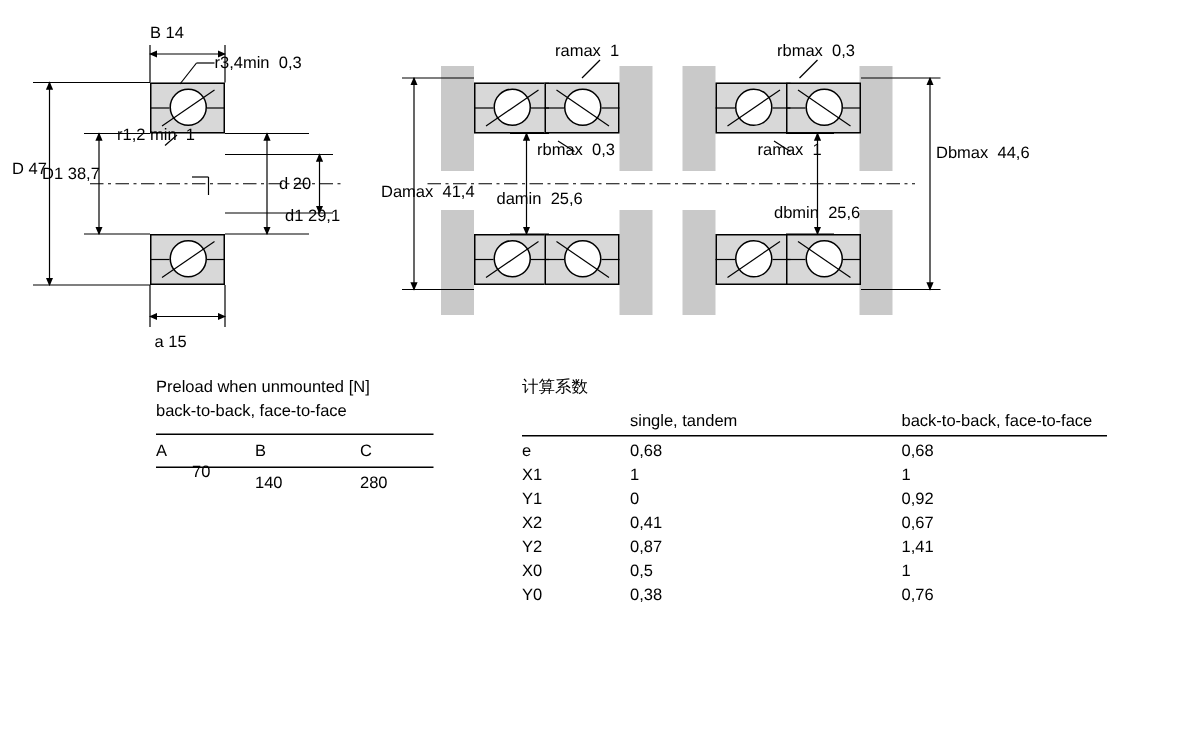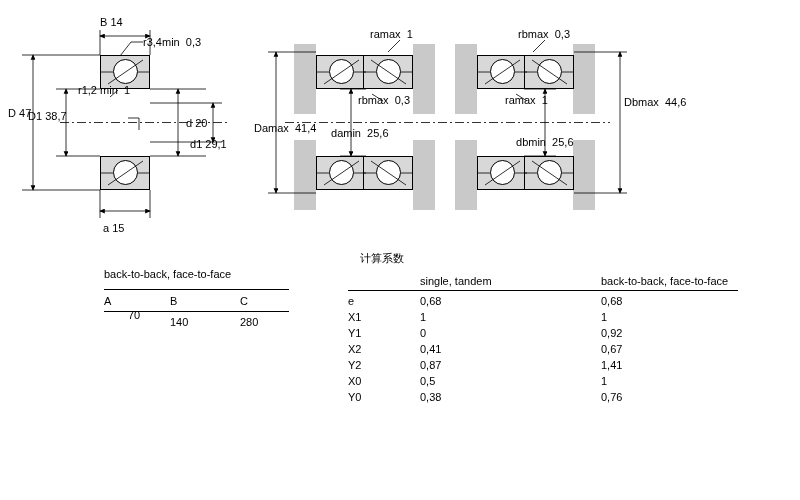--- a/index.html
+++ b/index.html
@@ -257,35 +257,36 @@
   </div>
 
   <div class="lbl" style="left:331px; top:127px;">
     <span>d</span><span class="sub">amin</span>&nbsp;&nbsp;<span>25,6</span>
   </div>
 
   <div class="lbl" style="left:516px; top:136px;">
     <span>d</span><span class="sub">bmin</span>&nbsp;&nbsp;<span>25,6</span>
   </div>
 
+  <div class="lbl" style="left:104px; top:252px; font-size:11px;">Preload when unmounted [N]</div>
   <div class="lbl" style="left:104px; top:268px; font-size:11px;">back-to-back, face-to-face</div>
 
   <div class="sep" style="left:104px; top:289px; width:185px;"></div>
 
   <div class="lbl" style="left:104px; top:295px;">A</div>
   <div class="lbl" style="left:170px; top:295px;">B</div>
   <div class="lbl" style="left:240px; top:295px;">C</div>
 
   <div class="sep" style="left:104px; top:311px; width:185px;"></div>
 
   <div class="lbl" style="left:104px; top:309px;margin-left:24px;">70</div>
   <div class="lbl" style="left:170px; top:316px;">140</div>
   <div class="lbl" style="left:240px; top:316px;">280</div>
 
-  <div class="lbl" style="left:348px; top:252px; font-size:11px;margin-left:12px;">计算系数</div>
+  <div class="lbl" style="left:348px; top:252px; font-size:11px;">计算系数</div>
 
   <div class="lbl" style="left:420px; top:275px;">single, tandem</div>
   <div class="lbl" style="left:601px; top:275px;">back-to-back, face-to-face</div>
 
   <div class="sep" style="left:348px; top:290px; width:390px;"></div>
 
   <div class="lbl" style="left:348px; top:295px;">
     <span>e</span><span class="sub"></span>
   </div>
   <div class="lbl" style="left:420px; top:295px;">0,68</div>

